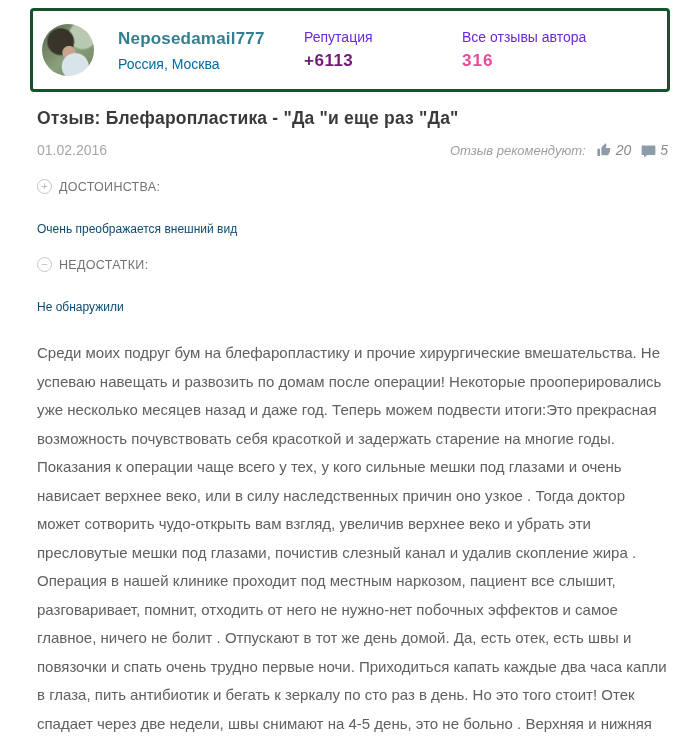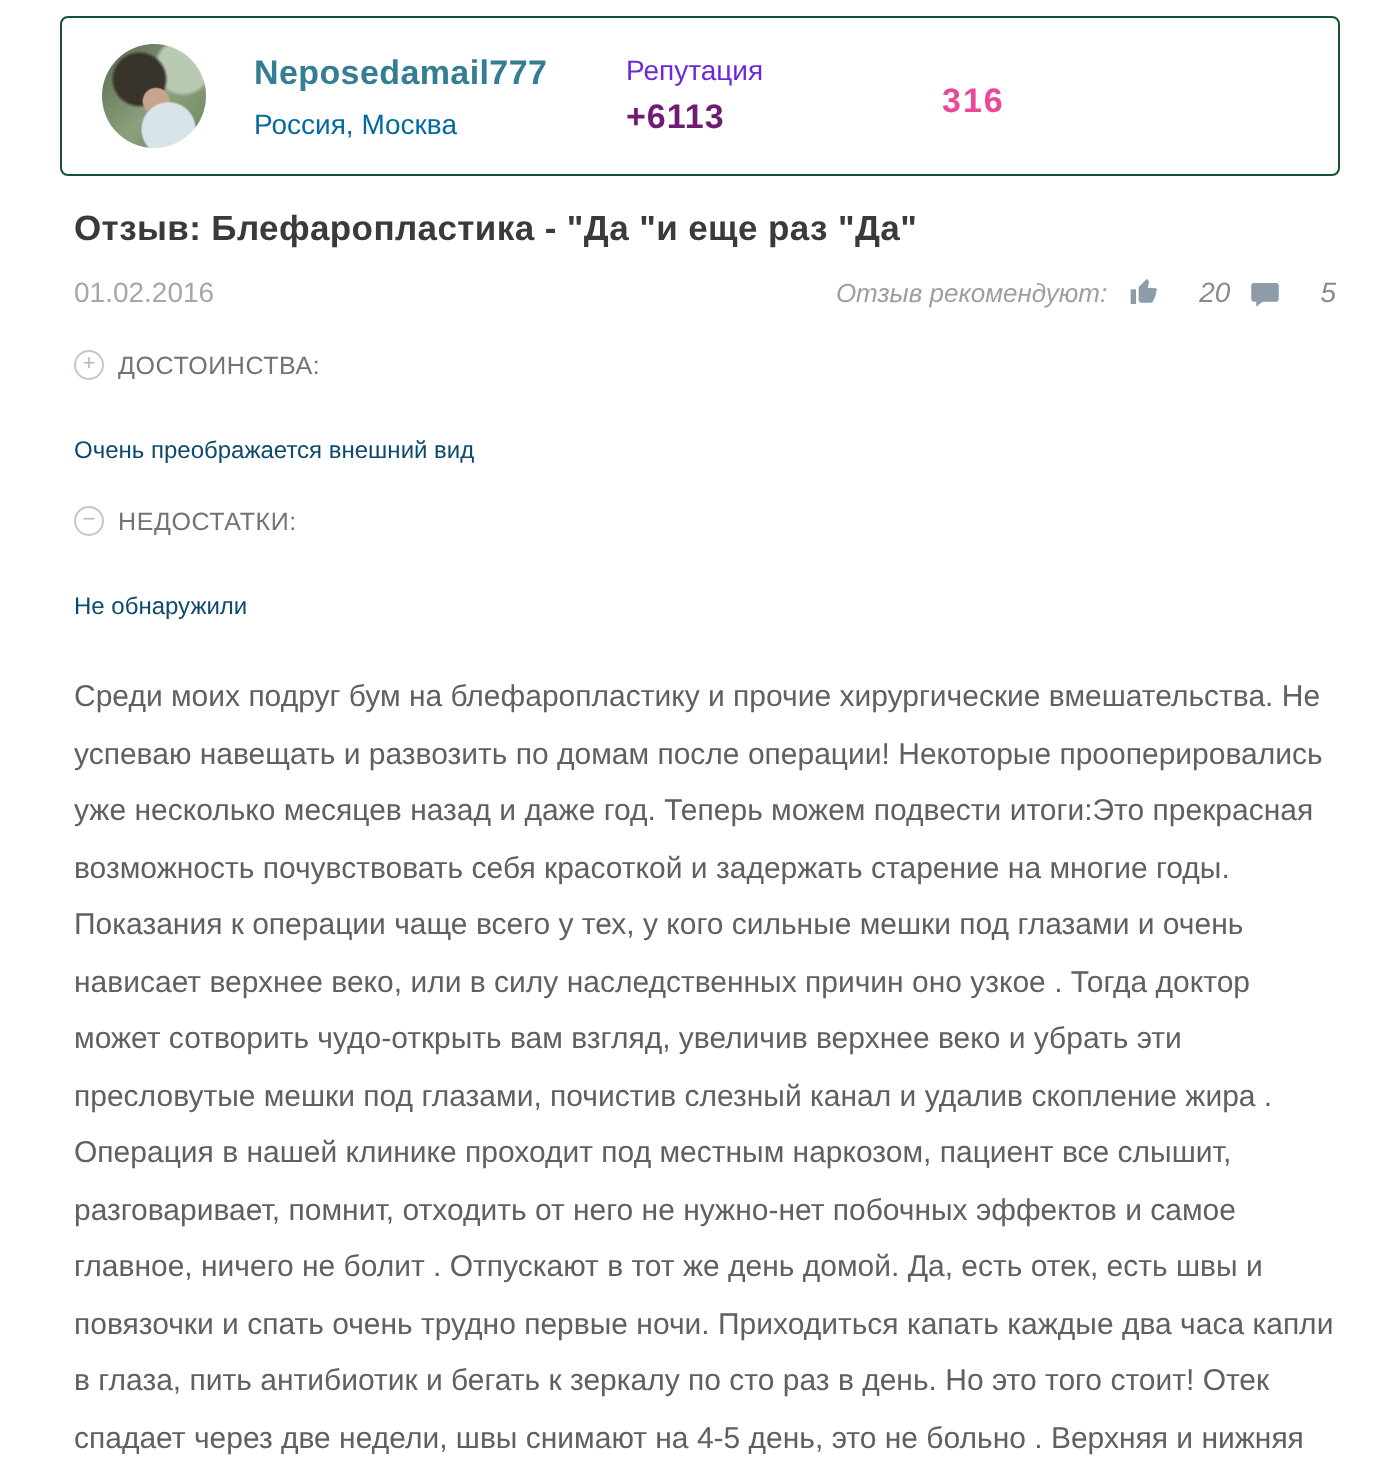--- a/index.html
+++ b/index.html
@@ -7,23 +7,23 @@
   body {
     width: 700px;
     font-family: "Liberation Sans", "DejaVu Sans", sans-serif;
     color: #5f5f5f;
   }
   .page { width: 700px; min-height: 741px; background: #fff; }
 
   
   .author-card {
     margin: 8px 30px 16px 30px;
-    border: 1px solid #14532d;
+    border: 3px solid #14532d;
     border-radius: 4px;
-    padding: 13px 20px;
+    padding: 13px 9px;
     display: flex;
     align-items: center;
     background: #fff;
   }
   .avatar {
     width: 52px; height: 52px;
     border-radius: 50%;
     flex: 0 0 52px;
     background:
       radial-gradient(circle at 64% 82%, #d8e3ea 0 24%, rgba(216,227,234,0) 26%),
@@ -57,21 +57,21 @@
     letter-spacing: .2px;
   }
   .meta-row {
     display: flex;
     justify-content: space-between;
     align-items: center;
   }
   .review-date { font-size: 14px; color: #a6a6a6; }
   .recs { display: flex; align-items: center; gap: 10px; font-style: italic; }
   .recs-label { font-size: 13px; color: #9e9e9e; }
-  .count-group { display: flex; align-items: center; gap: 20px; }
+  .count-group { display: flex; align-items: center; gap: 4px; }
   .count-group svg { display: block; }
   .count-num { font-size: 14px; color: #8b8b8b; }
 
   
   .pc-section { margin-top: 21px; }
   .pc-label-row { display: flex; align-items: center; gap: 7px; margin-bottom: 8px; }
   .pc-icon {
     width: 15px; height: 15px;
     border: 1px solid #c3c7cb;
     border-radius: 50%;
@@ -106,20 +106,21 @@
     <div class="avatar"></div>
     <div class="user-block">
       <a href="#" class="username">Neposedamail777</a>
       <div class="location">Россия, Москва</div>
     </div>
     <div class="stat-block">
       <div class="stat-label">Репутация</div>
       <div class="stat-value reputation-value">+6113</div>
     </div>
     <div class="stat-block">
+      <div class="stat-label">Все отзывы автора</div>
       <div class="stat-value reviews-count">316</div>
     </div>
   </div>
 
   <div class="main">
 
     <h1 class="review-title">Отзыв: Блефаропластика - "Да "и еще раз "Да"</h1>
 
     <div class="meta-row">
       <span class="review-date">01.02.2016</span>

